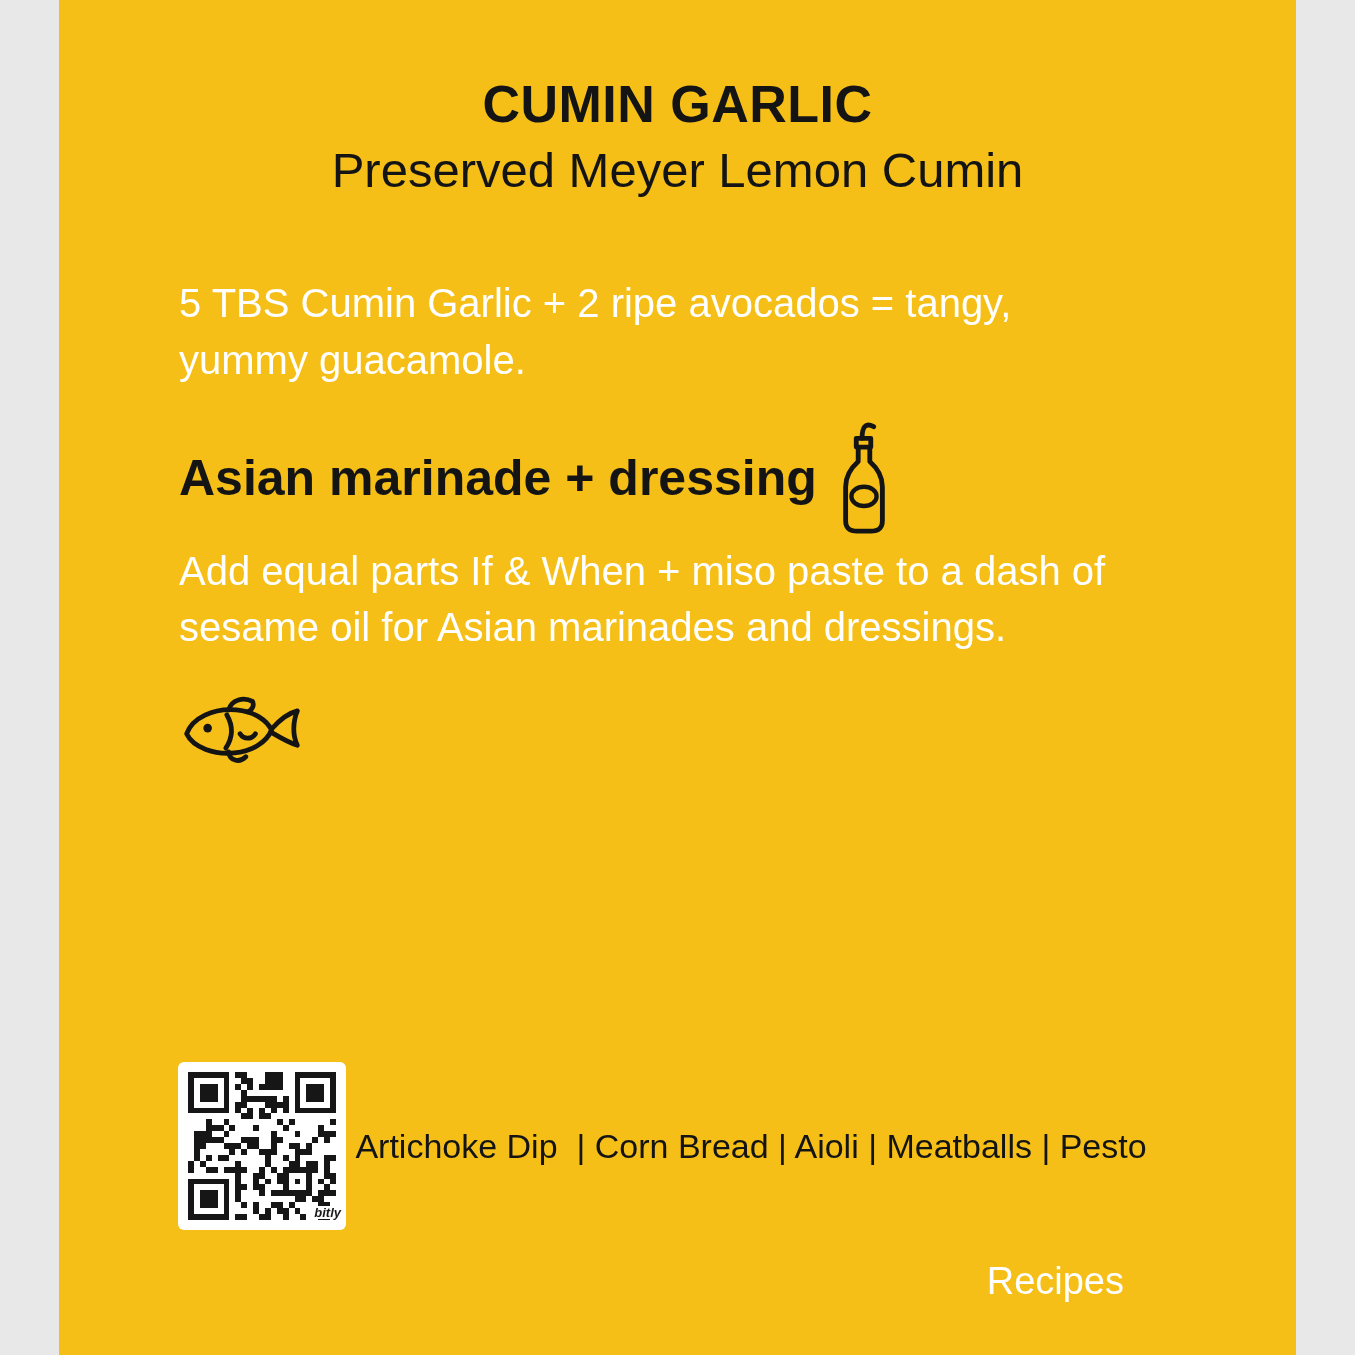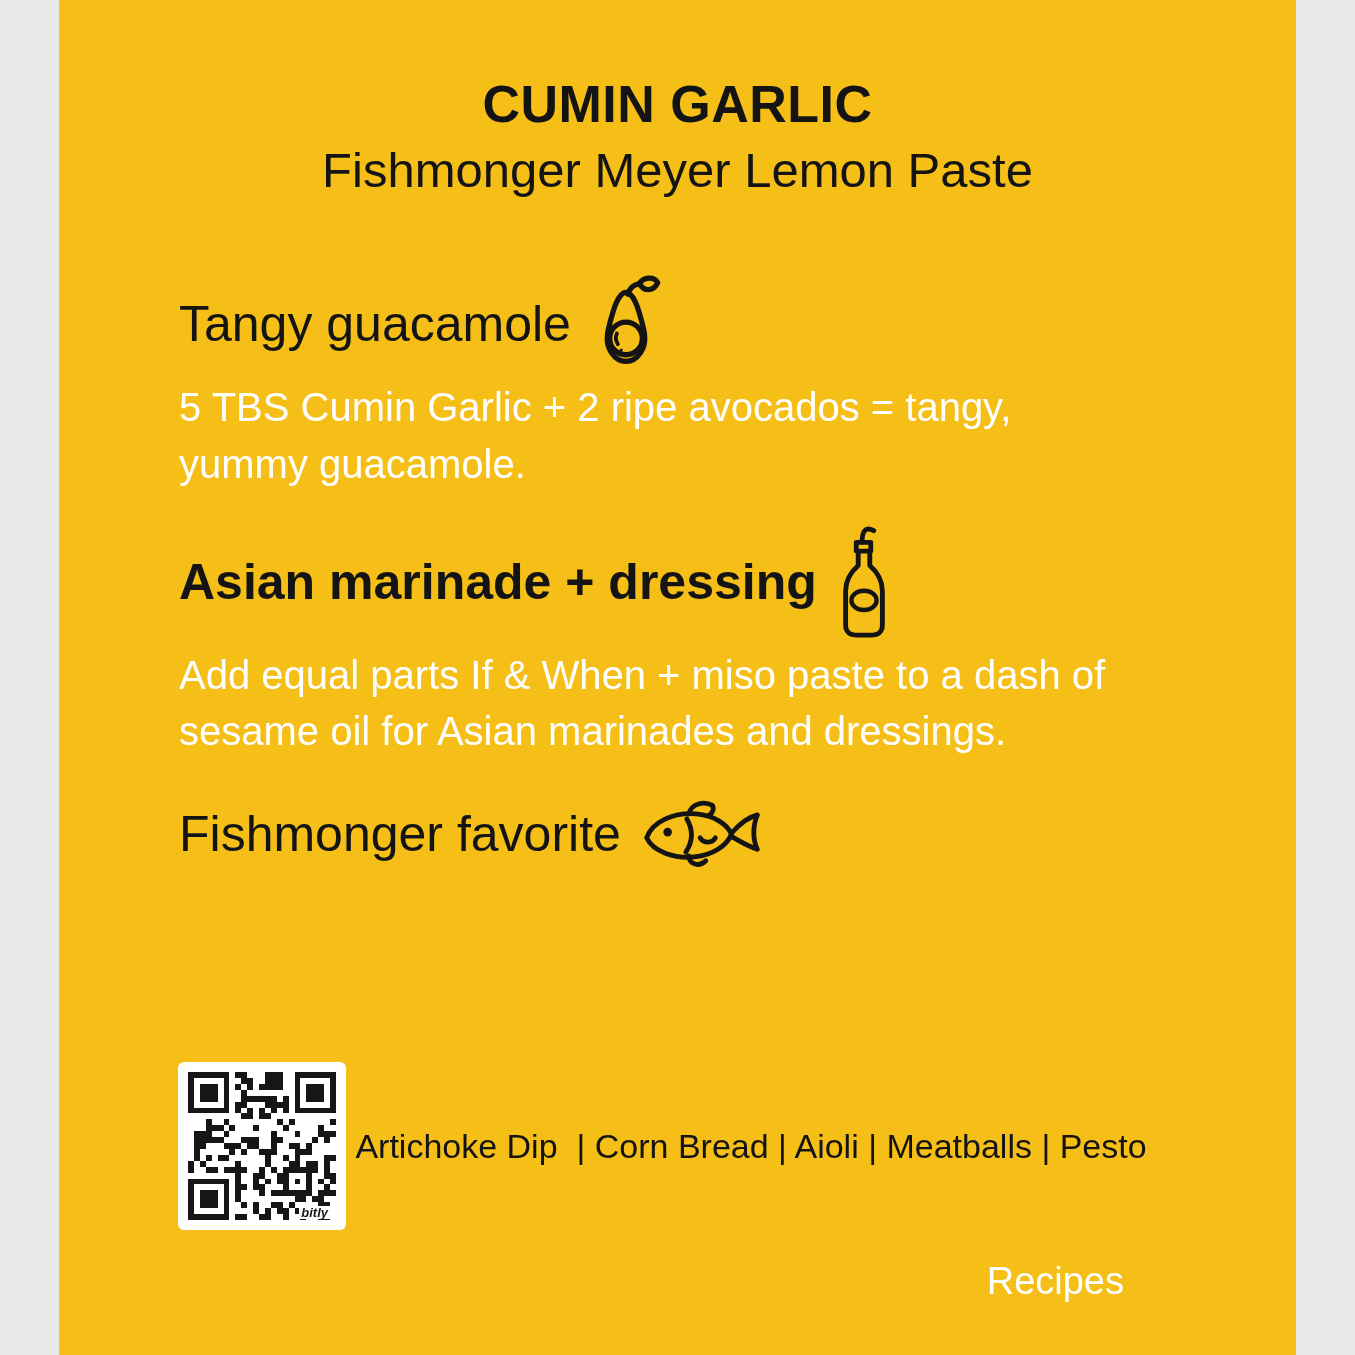--- a/index.html
+++ b/index.html
@@ -44,81 +44,67 @@
     display:flex; align-items:center;
     padding:0 140px 0 119px;
   }
   .qr-box{
     position:relative; flex:0 0 auto;
     width:148px; height:148px;
     background:#fff; border-radius:6px; padding:10px;
   }
   .qr-box svg{ display:block; width:148px; height:148px; }
   .qr-brand{
-    position:absolute; right:16px; bottom:11px;
+    position:absolute; right:3px; bottom:11px;
     font-size:13px; font-weight:bold; font-style:italic;
     color:#1a1a1a; background:#fff; padding:0 2px; line-height:1;
   }
   .recipe-list{
     flex:1; text-align:center;
     color:var(--ink,#141414); font-size:34px; white-space:pre;
   }
   .bottom-row{
     display:flex; justify-content:flex-end; align-items:baseline;
     padding:0 172px 0 138px; margin-top:30px;
     color:var(--paper,#FFFFFF); font-size:38px;
   }
 </style>
 </head>
 <body>
 
 <div class="card">
 
   <div class="header">
     <div class="title">CUMIN GARLIC</div>
-    <div class="subtitle">Fishmonger Meyer Lemon Paste</div>
+    <div class="subtitle">Preserved Meyer Lemon Cumin</div>
   </div>
 
   <div class="content">
 
     <div class="sec1">
-      <div class="section-heading">
-        <span class="hline">Tangy guacamole</span>
-        <span class="icon">
-          <svg width="74" height="98" viewBox="0 0 76 102" fill="none" stroke="#141414" stroke-width="5.5" stroke-linecap="round" stroke-linejoin="round">
-            <path d="M40,20 C42,13 46,10 52,9"></path>
-            <path d="M52,9 C56,2 67,1 71,8 C67,17 57,18 52,9 Z"></path>
-            <path d="M38,18 C33,18 28,26 24,40 C19,57 15,70 23,81 C31,93 45,93 53,81 C61,70 57,57 52,40 C48,26 43,18 38,18 Z"></path>
-            <circle cx="38" cy="66" r="17"></circle>
-            <path d="M28.5,61 A11.5,11.5 0 0 0 29.5,72" stroke-width="4"></path>
-            <circle cx="33" cy="78" r="1.6" fill="#141414" stroke="none"></circle>
-          </svg>
-        </span>
-      </div>
       <p class="body-text">5 TBS Cumin Garlic + 2 ripe avocados = tangy, yummy guacamole.</p>
     </div>
 
     <div class="sec2">
       <div class="section-heading">
         <span class="hline">Asian marinade + dressing</span>
         <span class="icon">
           <svg width="58" height="118" viewBox="0 0 56 122" fill="none" stroke="#141414" stroke-width="5" stroke-linecap="round" stroke-linejoin="round">
             <path d="M26,20 C26,9 29,3 38,8"></path>
             <rect x="20" y="20" width="15" height="9"></rect>
             <path d="M22,29 L22,44 C13,52 9,60 9,70 L9,105 C9,113 13,116 21,116 L35,116 C43,116 47,113 47,105 L47,70 C47,60 43,52 34,44 L34,29"></path>
             <ellipse cx="28" cy="80" rx="13" ry="10" stroke-width="4.5"></ellipse>
           </svg>
         </span>
       </div>
       <p class="body-text">Add equal parts If &amp; When + miso paste to a dash of sesame oil for Asian marinades and dressings.</p>
     </div>
 
     <div class="sec3">
       <div class="section-heading">
-        <span class="hline">Fishmonger favorite</span>
         <span class="icon">
           <svg width="126" height="88" viewBox="0 0 132 92" fill="none" stroke="#141414" stroke-width="5" stroke-linecap="round" stroke-linejoin="round">
             <path d="M8,50 C14,33 36,23 60,25 C80,27 92,36 97,46 C92,58 78,68 58,70 C38,72 15,65 8,50 Z"></path>
             <path d="M52,25 C55,14 68,11 77,16 C79,20 77,25 72,27"></path>
             <path d="M97,45 C104,37 112,29 124,26 C119,38 119,52 124,62 C112,58 103,52 96,48"></path>
             <circle cx="30" cy="44" r="4.5" fill="#141414" stroke="none"></circle>
             <path d="M50,30 C57,42 57,53 49,65"></path>
             <path d="M64,50 C68,56 76,56 80,50"></path>
             <path d="M52,69 C53,78 63,81 70,74"></path>
           </svg>

